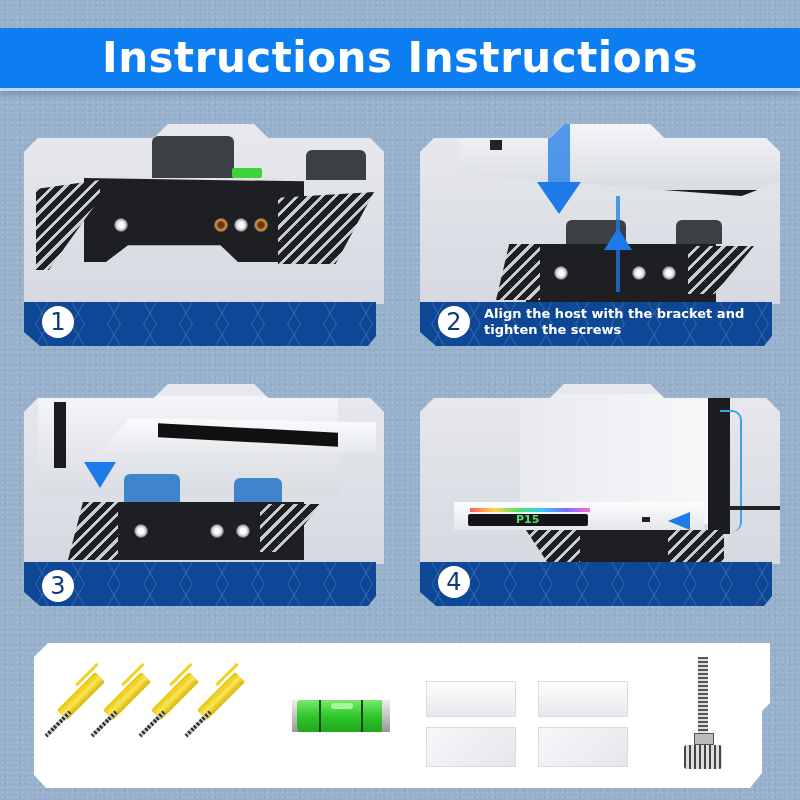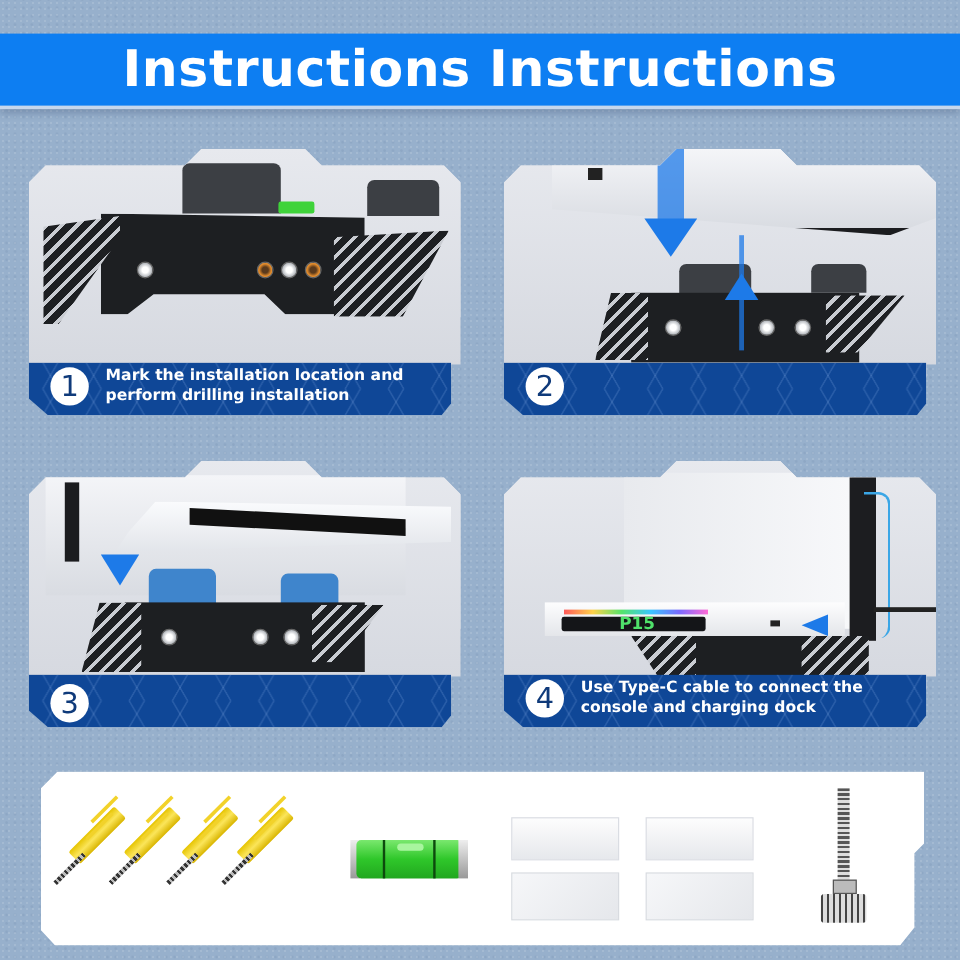--- a/index.html
+++ b/index.html
@@ -70,21 +70,20 @@
     <div class="bracket" style="left:60px;top:54px;width:220px;height:84px;clip-path:polygon(0 0,100% 4%,100% 100%,70% 100%,62% 80%,20% 80%,10% 100%,0 100%);"></div>
     <div class="wing" style="left:12px;top:56px;width:64px;height:90px;clip-path:polygon(0 10%,100% 0,100% 20%,20% 100%,0 100%);"></div>
     <div class="wing" style="left:254px;top:68px;width:96px;height:72px;clip-path:polygon(0 8%,100% 0,60% 100%,0 100%);"></div>
     <div class="screw" style="left:90px;top:94px;"></div>
     <div class="screw" style="left:190px;top:94px;background:radial-gradient(circle,#5b3a1c 30%,#e08a2c 60%);"></div>
     <div class="screw" style="left:210px;top:94px;"></div>
     <div class="screw" style="left:230px;top:94px;background:radial-gradient(circle,#5b3a1c 30%,#e08a2c 60%);"></div>
   </div>
   <div class="caption">
     <div class="step-num">1</div>
-    <div class="step-text">Mark the installation location and perform drilling installation</div>
   </div>
 </div>
 
 <div class="panel" style="left:420px;top:124px;">
   <div class="frame"></div>
   <div class="scene">
     <div class="console" style="left:40px;top:0;width:320px;height:66px;clip-path:polygon(0 0,100% 0,100% 80%,88% 100%,0 70%);border-bottom:6px solid #1b1c1f;"></div>
     <div style="position:absolute;left:70px;top:16px;width:12px;height:10px;background:#222;"></div>
     <div class="shaft" style="left:128px;top:0;width:22px;height:60px;"></div>
     <div class="arrow-down" style="left:117px;top:58px;"></div>
@@ -94,20 +93,21 @@
     <div class="wing" style="left:76px;top:120px;width:44px;height:56px;clip-path:polygon(30% 0,100% 0,100% 100%,0 100%);"></div>
     <div class="wing" style="left:268px;top:122px;width:66px;height:48px;clip-path:polygon(0 0,100% 0,40% 100%,0 100%);"></div>
     <div class="shaft" style="left:196px;top:72px;width:4px;height:96px;"></div>
     <div class="arrow-up" style="left:184px;top:104px;"></div>
     <div class="screw" style="left:134px;top:142px;"></div>
     <div class="screw" style="left:212px;top:142px;"></div>
     <div class="screw" style="left:242px;top:142px;"></div>
   </div>
   <div class="caption">
     <div class="step-num">2</div>
+    <div class="step-text">Align the host with the bracket and tighten the screws</div>
   </div>
 </div>
 
 <div class="panel" style="left:24px;top:384px;">
   <div class="frame"></div>
   <div class="scene">
     <div class="console" style="left:14px;top:12px;width:300px;height:100px;"></div>
     <div style="position:absolute;left:30px;top:18px;width:12px;height:66px;background:#1b1c1f;"></div>
     <div class="console" style="left:72px;top:34px;width:280px;height:42px;background:linear-gradient(180deg,#fafbfd,#e2e5ea);clip-path:polygon(12% 0,100% 10%,100% 80%,0 100%,4% 60%);"></div>
     <div style="position:absolute;left:134px;top:44px;width:180px;height:14px;background:#111;transform:skewY(3deg);"></div>
@@ -129,31 +129,30 @@
 <div class="panel" style="left:420px;top:384px;">
   <div class="frame"></div>
   <div class="scene">
     <div class="console" style="left:100px;top:10px;width:190px;height:130px;background:linear-gradient(90deg,#e8eaee,#f7f8fa);"></div>
     <div style="position:absolute;left:288px;top:10px;width:22px;height:140px;background:#1c1d20;"></div>
     <div style="position:absolute;left:300px;top:26px;width:20px;height:120px;border-right:2px solid #3aa6e6;border-top:2px solid #3aa6e6;border-radius:0 10px 10px 0;"></div>
     <div style="position:absolute;left:308px;top:122px;width:52px;height:4px;background:#222;"></div>
     <div class="console" style="left:34px;top:118px;width:250px;height:28px;background:linear-gradient(180deg,#fdfdfe,#e4e6ea);"></div>
     <div style="position:absolute;left:50px;top:124px;width:120px;height:4px;background:linear-gradient(90deg,#ff5a5a,#ffd24a,#54e36a,#3ac7ff,#7a6bff,#ff6ad6);"></div>
     <div style="position:absolute;left:48px;top:130px;width:120px;height:12px;background:#141518;border-radius:2px;">
-      <span style="position:absolute;left:48px;top:0;font-size:14px;line-height:12px;color:#4fe06a;font-weight:bold;">P15</span>
+      <span style="position:absolute;left:48px;top:0;font-size:11px;line-height:12px;color:#4fe06a;font-weight:bold;">P15</span>
     </div>
     <div style="position:absolute;left:222px;top:133px;width:8px;height:5px;background:#222;"></div>
     <div style="position:absolute;left:248px;top:128px;width:0;height:0;border-top:9px solid transparent;border-bottom:9px solid transparent;border-right:22px solid #1d7ae8;"></div>
     <div class="wing" style="left:106px;top:146px;width:56px;height:34px;clip-path:polygon(0 0,100% 0,100% 100%,40% 100%);"></div>
     <div class="bracket" style="left:160px;top:146px;width:90px;height:34px;"></div>
     <div class="wing" style="left:248px;top:146px;width:56px;height:34px;"></div>
   </div>
   <div class="caption">
     <div class="step-num">4</div>
-    <div class="step-text">Use Type-C cable to connect the console and charging dock</div>
   </div>
 </div>
 
 <div class="acc">
 
   <div style="position:absolute;left:10px;top:10px;width:60px;height:110px;">
     <div class="anchor" style="left:30px;top:16px;"></div>
     <div class="anchor-fin" style="left:28px;top:20px;"></div>
     <div class="anchor-fin" style="left:24px;top:34px;"></div>
     <div class="screw-rod" style="left:12px;top:54px;"></div>

